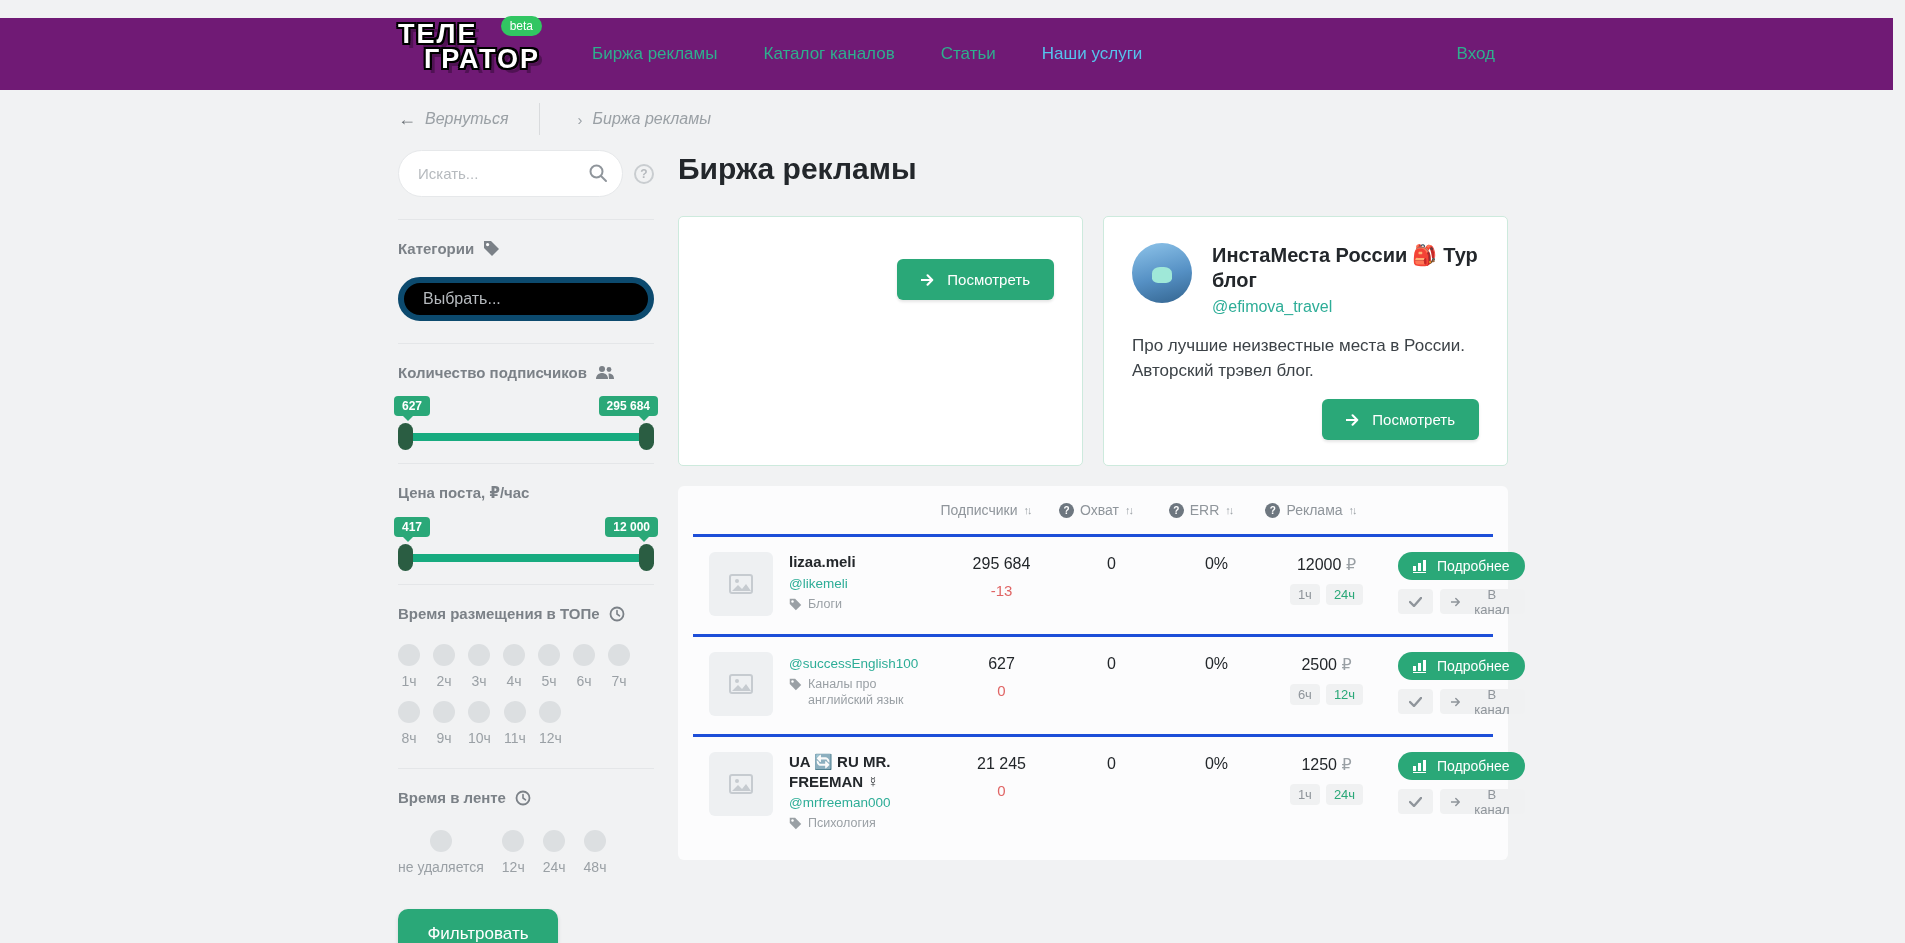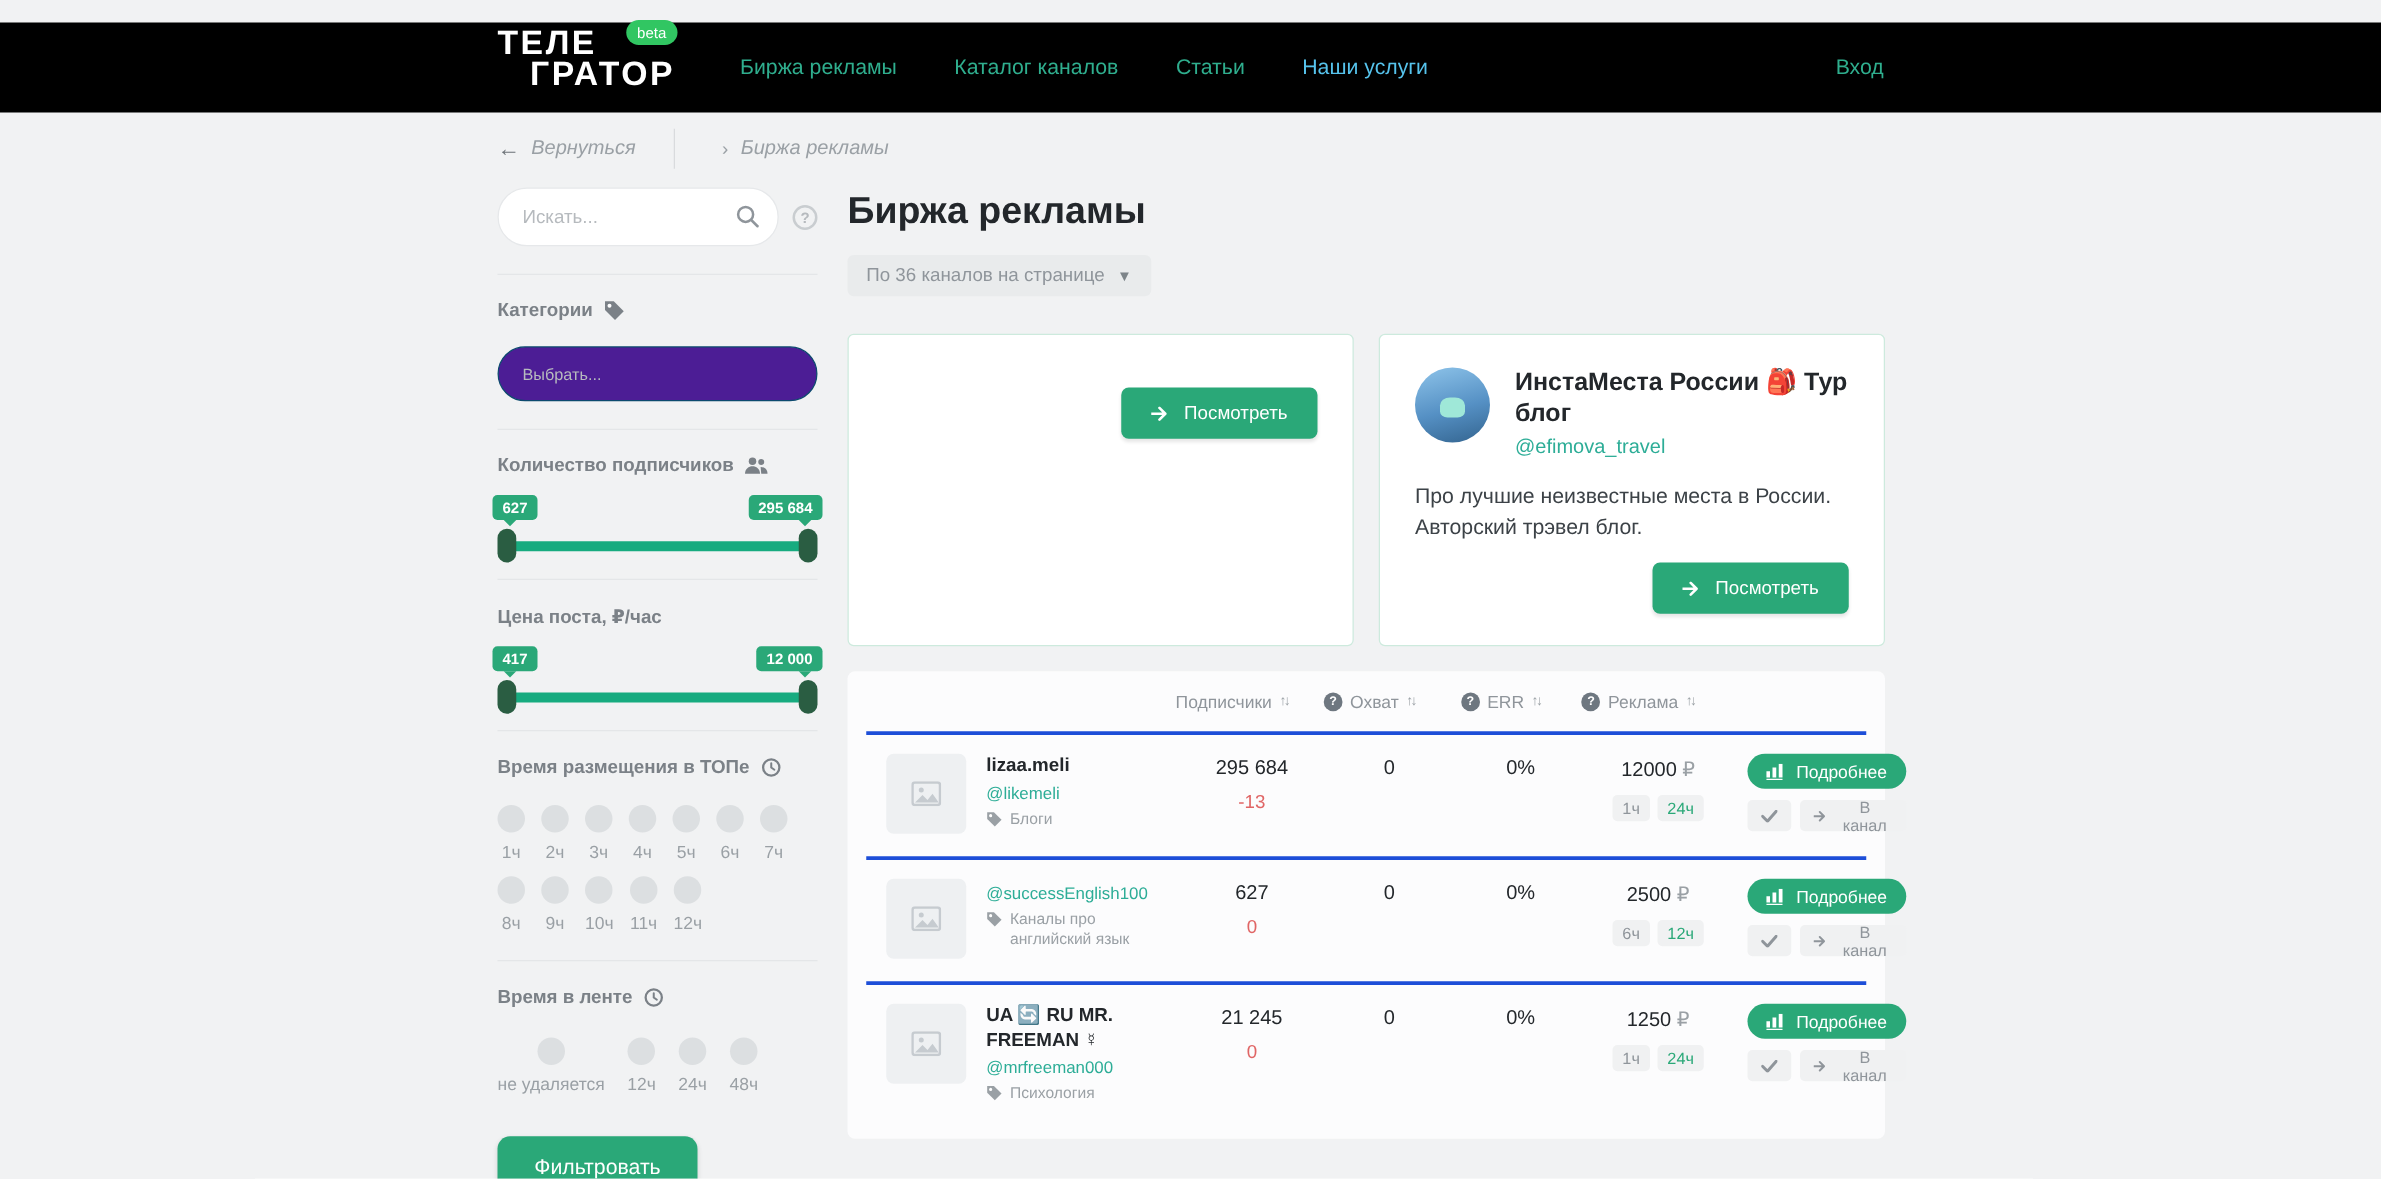--- a/index.html
+++ b/index.html
@@ -6,21 +6,21 @@
     --accent:#2aa878; --track:#17ab7f; --handle:#2a5d42; --teal:#2dad97;
     --nav:#2fae8e; --blue:#56c3ec; --red:#e06565; --dark:#23272b;
     --gray:#8f959b; --muted:#b6babe; --badge:#31c662;
   }
   *{margin:0;padding:0;box-sizing:border-box;font-family:"Liberation Sans","DejaVu Sans",sans-serif;}
   html,body{width:1905px;height:943px;overflow:hidden;}
   .page{position:relative;width:1905px;height:943px;background:#f1f2f3;overflow:hidden;}
   button{border:none;cursor:pointer;background:none;font-family:inherit;}
 
   
-  .topbar{position:absolute;top:18px;left:0;right:0;height:72px;background:#000000;}
+  .topbar{position:absolute;top:18px;left:0;right:12px;height:72px;background:#701a75;}
   .topbar-inner{height:100%;display:flex;align-items:center;padding:0 398px;}
   .logo{position:relative;width:160px;height:64px;flex:none;}
   .logo-text{font-weight:900;color:#fff;letter-spacing:2px;line-height:0.92;
     text-shadow:-2px -2px 0 #000,2px -2px 0 #000,-2px 2px 0 #000,2px 2px 0 #000,
     -2px 0 0 #000,2px 0 0 #000,0 -2px 0 #000,0 2px 0 #000,5px 5px 0 rgba(0,0,0,.28);}
   .logo-l1{font-size:27px;}
   .logo-l2{font-size:27px;margin-left:26px;}
   .beta{position:absolute;top:-6px;right:16px;background:var(--badge);color:#fff;
     font-size:12px;padding:3px 9px;border-radius:12px;}
   .nav{display:flex;align-items:center;gap:46px;margin-left:34px;font-size:17px;}
@@ -45,22 +45,22 @@
   .search-row{display:flex;align-items:center;gap:11px;margin-top:12px;}
   .search-wrap{position:relative;flex:1;}
   .search-input{width:100%;height:47px;border:1px solid #e6e8ea;border-radius:24px;background:#fff;
     padding:0 44px 0 19px;font-size:15px;color:#555;outline:none;}
   .search-input::placeholder{color:#b6babe;}
   .search-icon{position:absolute;right:15px;top:13px;}
   .help-circle{width:20px;height:20px;border:2px solid #c9cdd0;border-radius:50%;color:#b6babe;
     font-size:12px;font-weight:bold;display:flex;align-items:center;justify-content:center;flex:none;cursor:pointer;}
   .sb-section{border-top:1px solid #e4e6e8;margin-top:22px;padding-top:20px;}
   .sb-title{display:flex;align-items:center;gap:9px;font-size:15px;font-weight:bold;color:#7b8187;}
-  .select-pill{margin-top:20px;height:44px;border:1px solid #0c4a6e;border-radius:22px;background:#4c1d95;
-    display:flex;align-items:center;padding:0 19px;font-size:13px;color:#b6babe;cursor:pointer;}
+  .select-pill{margin-top:20px;height:44px;border:6px solid #0c4a6e;border-radius:22px;background:#000000;
+    display:flex;align-items:center;padding:0 19px;font-size:16px;color:#b6babe;cursor:pointer;}
   .slider{position:relative;height:8px;background:var(--track);border-radius:4px;margin:52px 2px 18px 2px;}
   .handle{position:absolute;width:15px;height:27px;background:var(--handle);border-radius:8px;top:-10px;cursor:pointer;}
   .handle.hl{left:-2px;} .handle.hr{right:-2px;}
   .tip{position:absolute;bottom:34px;background:var(--accent);color:#fff;font-size:12px;font-weight:bold;
     padding:3px 8px;border-radius:4px;white-space:nowrap;}
   .tip::after{content:'';position:absolute;top:100%;border:5px solid transparent;border-top-color:var(--accent);}
   .tip.tl{left:-4px;} .tip.tl::after{left:9px;}
   .tip.tr{right:-4px;} .tip.tr::after{right:9px;}
   .hours{display:flex;gap:13px;margin-top:22px;flex-wrap:wrap;row-gap:10px;}
   .hour-item{display:flex;flex-direction:column;align-items:center;gap:7px;cursor:pointer;}
@@ -323,24 +323,20 @@
   </div>
 </div>
       </div>
 
       <button class="filter-btn">Фильтровать</button>
     </aside>
 
     <section class="main">
       <h1 class="page-title">Биржа рекламы</h1>
 
-      <div class="per-page">
-        <span>По 36 каналов на странице</span>
-        <span class="caret">▼</span>
-      </div>
 
       <div class="cards">
         <div class="card">
           <div class="card-btn-row">
             <button class="btn-green">
               <svg width="15" height="12" viewBox="0 0 16 12">
                 <path d="M0 6h11M7 1l5 5-5 5" stroke="#fff" stroke-width="2.2" fill="none" stroke-linecap="round" stroke-linejoin="round"></path>
               </svg>
               <span>Посмотреть</span>
             </button>

